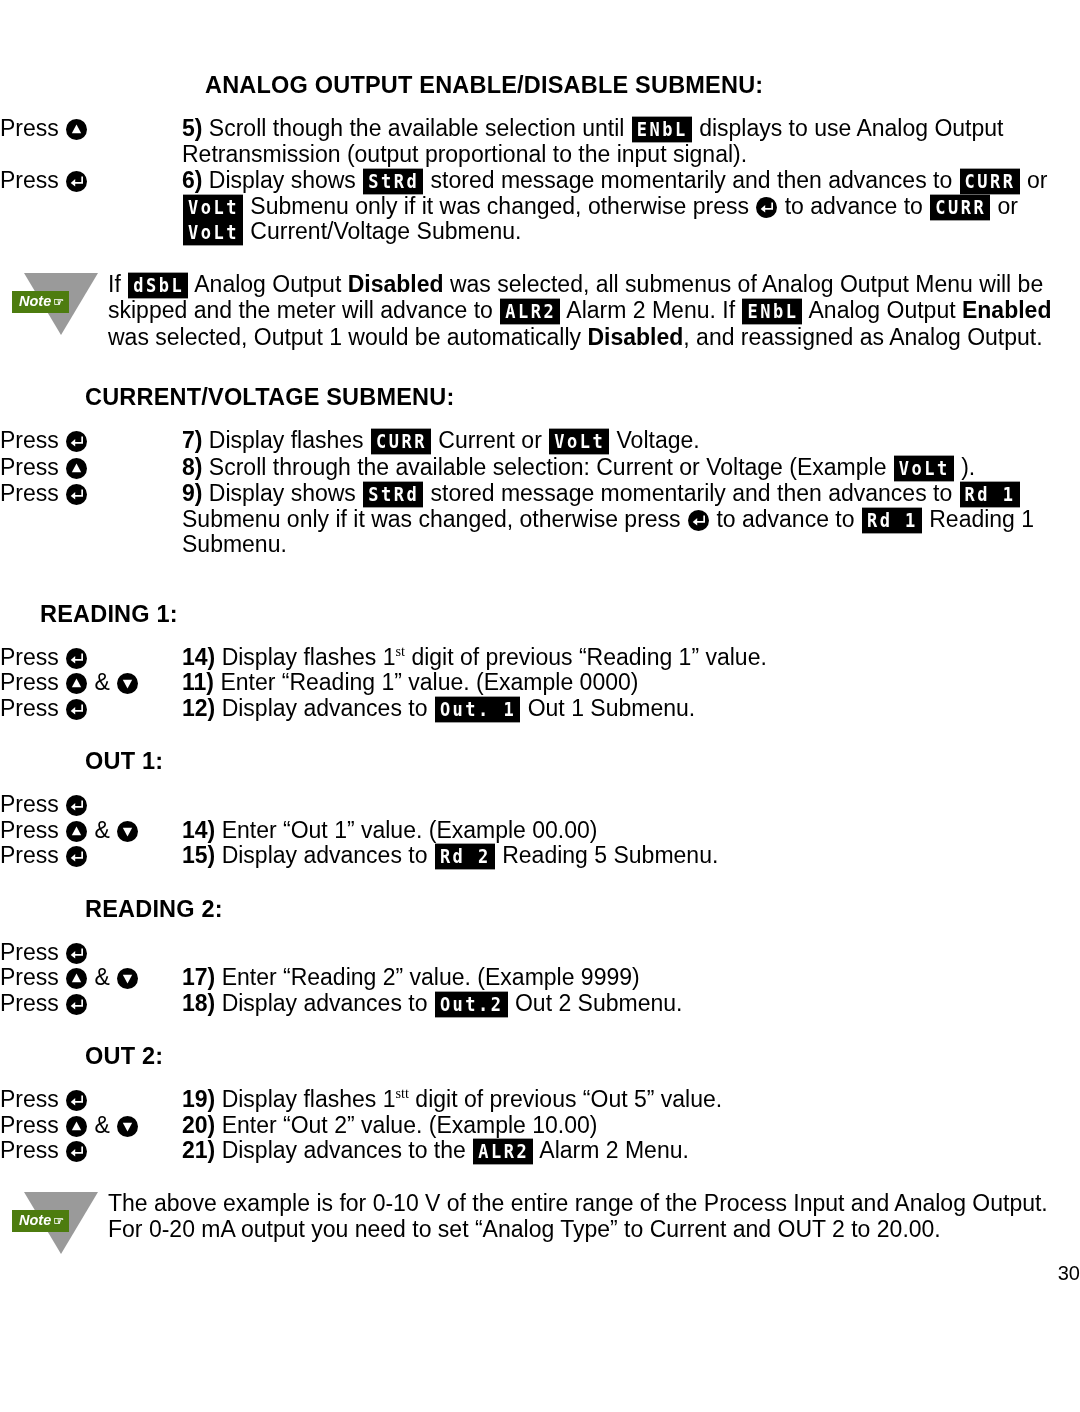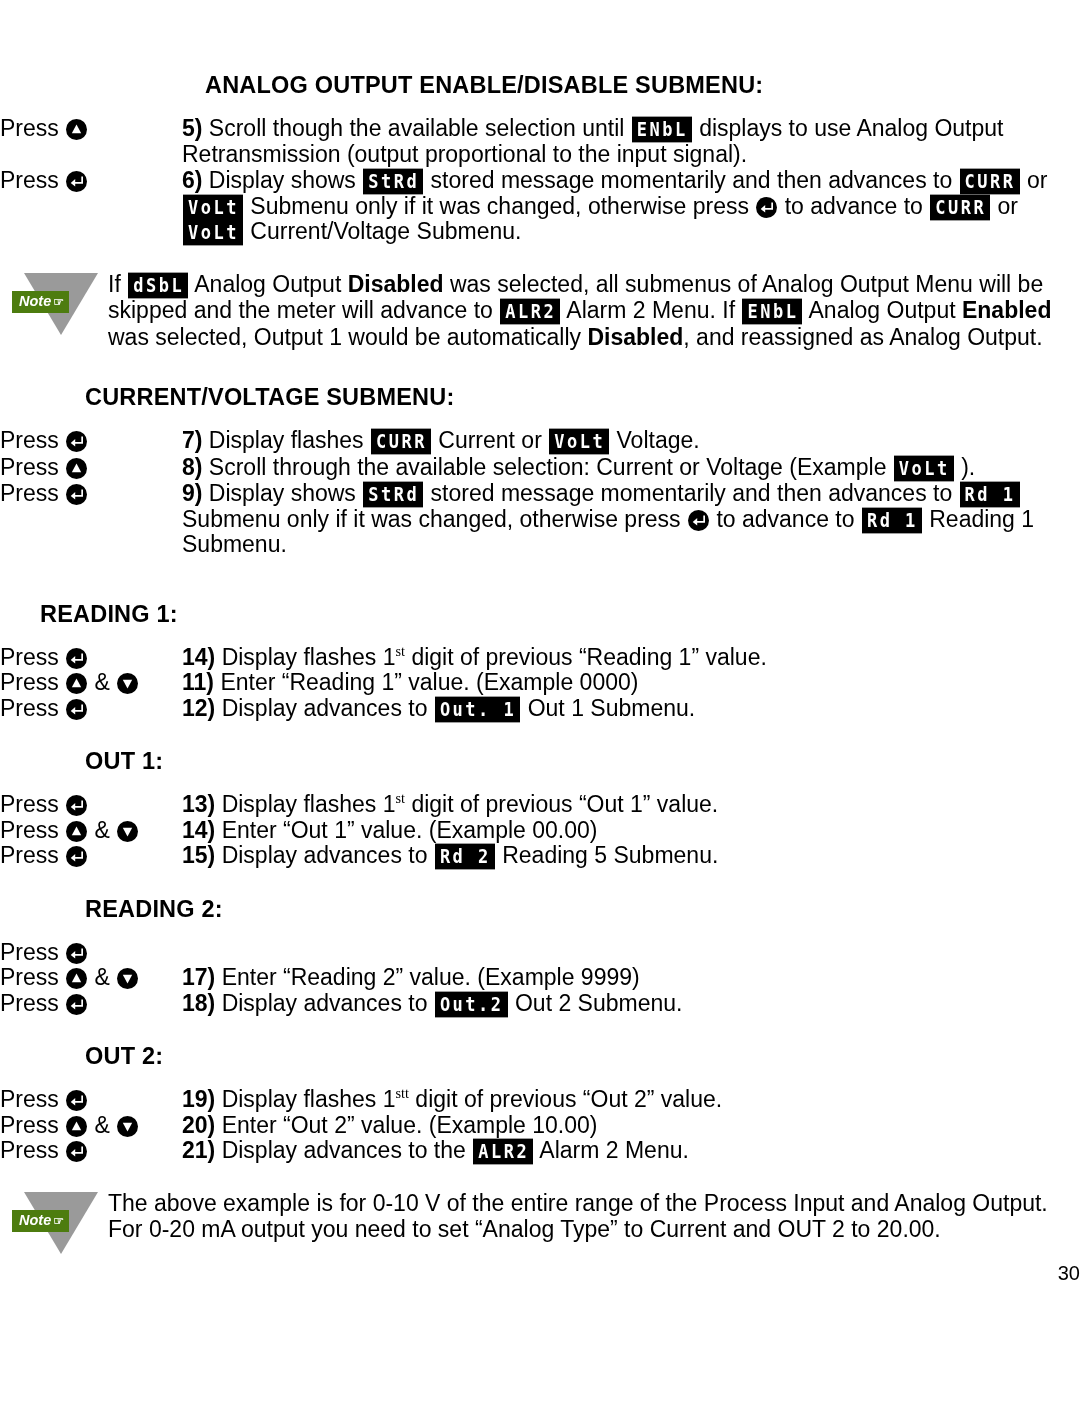--- a/index.html
+++ b/index.html
@@ -344,24 +344,20 @@
   <div class="section-head" style="padding-left:85px; margin-top:27px">OUT 1:</div>
 
   <div class="steps" style="margin-top:17px">
     <div class="step-row">
       <div class="press-col">
         <span>Press</span>
         <span class="keyicon"><svg width="21" height="21" viewBox="0 0 21 21">
               <path d="M15.3 5.4 L15.3 11.0 L9.2 11.0 L9.2 8.0 L4.7 12.0 L9.2 15.6 L9.2 12.8 L17.0 12.8 L17.0 5.4 Z" fill="#fff"></path>
             </svg></span>
       </div>
-      <div class="body-col">
-        <span class="step-num">13)</span>
-        <span>Display flashes 1</span><sup class="ord">st</sup><span> digit of previous “Out 1” value.</span>
-      </div>
     </div>
 
     <div class="step-row">
       <div class="press-col">
         <span>Press</span>
         <span class="keyicon"><svg width="21" height="21" viewBox="0 0 21 21">
               <polygon points="10.5,5.6 15.2,14.2 5.8,14.2" fill="#fff"></polygon>
             </svg></span>
         <span>&amp;</span>
         <span class="keyicon"><svg width="21" height="21" viewBox="0 0 21 21">
@@ -440,21 +436,21 @@
   <div class="steps" style="margin-top:17px">
     <div class="step-row">
       <div class="press-col">
         <span>Press</span>
         <span class="keyicon"><svg width="21" height="21" viewBox="0 0 21 21">
               <path d="M15.3 5.4 L15.3 11.0 L9.2 11.0 L9.2 8.0 L4.7 12.0 L9.2 15.6 L9.2 12.8 L17.0 12.8 L17.0 5.4 Z" fill="#fff"></path>
             </svg></span>
       </div>
       <div class="body-col">
         <span class="step-num">19)</span>
-        <span>Display flashes 1</span><sup class="ord">stt</sup><span> digit of previous “Out 2” value.</span>
+        <span>Display flashes 1</span><sup class="ord">stt</sup><span> digit of previous “Out 5” value.</span>
       </div>
     </div>
 
     <div class="step-row">
       <div class="press-col">
         <span>Press</span>
         <span class="keyicon"><svg width="21" height="21" viewBox="0 0 21 21">
               <polygon points="10.5,5.6 15.2,14.2 5.8,14.2" fill="#fff"></polygon>
             </svg></span>
         <span>&amp;</span>

